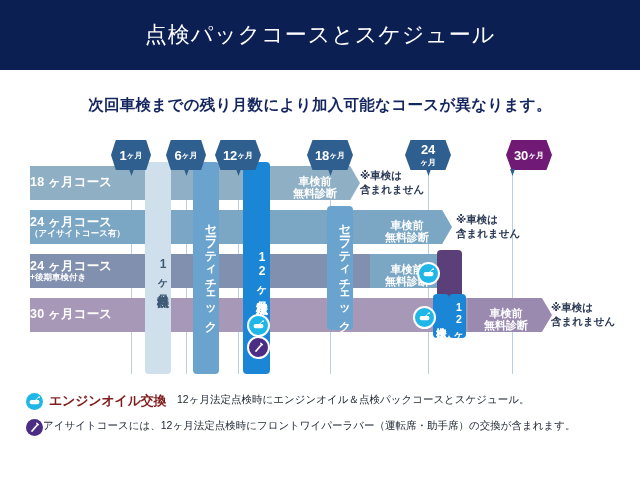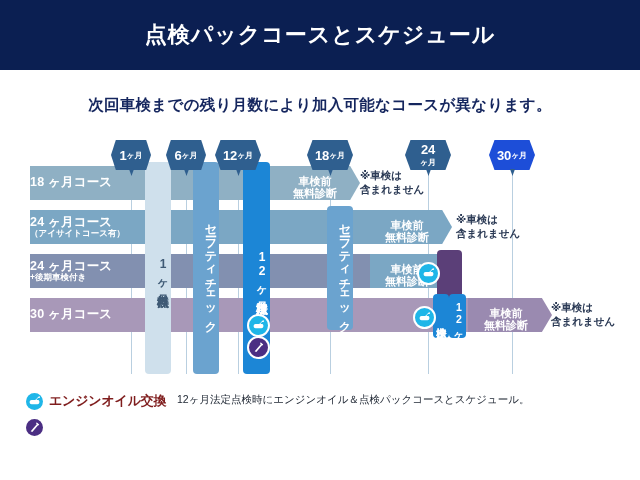--- a/index.html
+++ b/index.html
@@ -12,21 +12,21 @@
   #root{position:relative;width:640px;height:480px;}
 
   
   .header{
     position:absolute;left:0;top:0;width:640px;height:70px;
     background:#0b1f52;
   }
   .header-title{
     position:absolute;left:0;top:0;width:640px;height:70px;
     display:flex;align-items:center;justify-content:center;
-    color:#ffffff;font-size:22px;font-weight:bold;letter-spacing:1px;
+    color:#ffffff;font-size:22px;font-weight:normal;letter-spacing:1px;
   }
 
   
   .subtitle{
     position:absolute;left:0;top:95px;width:640px;
     text-align:center;color:#15265e;font-size:15.5px;font-weight:bold;
     letter-spacing:.3px;
   }
 
   
@@ -243,21 +243,21 @@
       <div class="hex" style="left: 307px; width: 46px; background: rgb(47, 95, 143);">
         <span style="font-size: 13px;">18</span>
         <span class="mo">ヶ月</span>
       </div>
       <div class="hex-tail" style="left: 328px; background: rgb(47, 95, 143);"></div>
       <div class="hex" style="left: 405px; width: 46px; background: rgb(47, 95, 143); flex-direction: column;">
         <span style="font-size: 13px;">24</span>
         <span class="mo">ヶ月</span>
       </div>
       <div class="hex-tail" style="left: 426px; background: rgb(47, 95, 143);"></div>
-      <div class="hex" style="left: 489px; width: 46px; background: #1d4ed8; align-items: center;">
+      <div class="hex" style="left: 506px; width: 46px; background: #701a75; align-items: center;">
         <span style="font-size: 13px;">30</span>
         <span class="mo">ヶ月</span>
       </div>
       <div class="hex-tail" style="left: 510px; background: rgb(47, 95, 143);"></div>
     </div>
 
   <div class="legend" id="legend">
       <div class="legrow">
         <div class="legicon" style="background: rgb(31, 182, 232);">
           <svg width="13" height="13" viewBox="0 0 24 24">
@@ -269,16 +269,17 @@
         <div class="legname" style="color: #7f1d1d;">エンジンオイル交換</div>
         <div class="legdesc">12ヶ月法定点検時にエンジンオイル＆点検パックコースとスケジュール。</div>
       </div>
       <div class="legrow">
         <div class="legicon" style="background: rgb(75, 46, 131);">
           <svg width="13" height="13" viewBox="0 0 24 24">
             <path d="M5 19L17 5l2.4 2L8 20.4z" fill="#ffffff"></path>
             <path d="M16.2 4.2l3.2 2.6" stroke="#ffffff" stroke-width="2.4" stroke-linecap="round"></path>
           </svg>
         </div>
+        <div class="legdesc">アイサイトコースには、12ヶ月法定点検時にフロントワイパーラバー（運転席・助手席）の交換が含まれます。</div>
       </div>
     </div>
 
 </div>
 
 </body></html>

